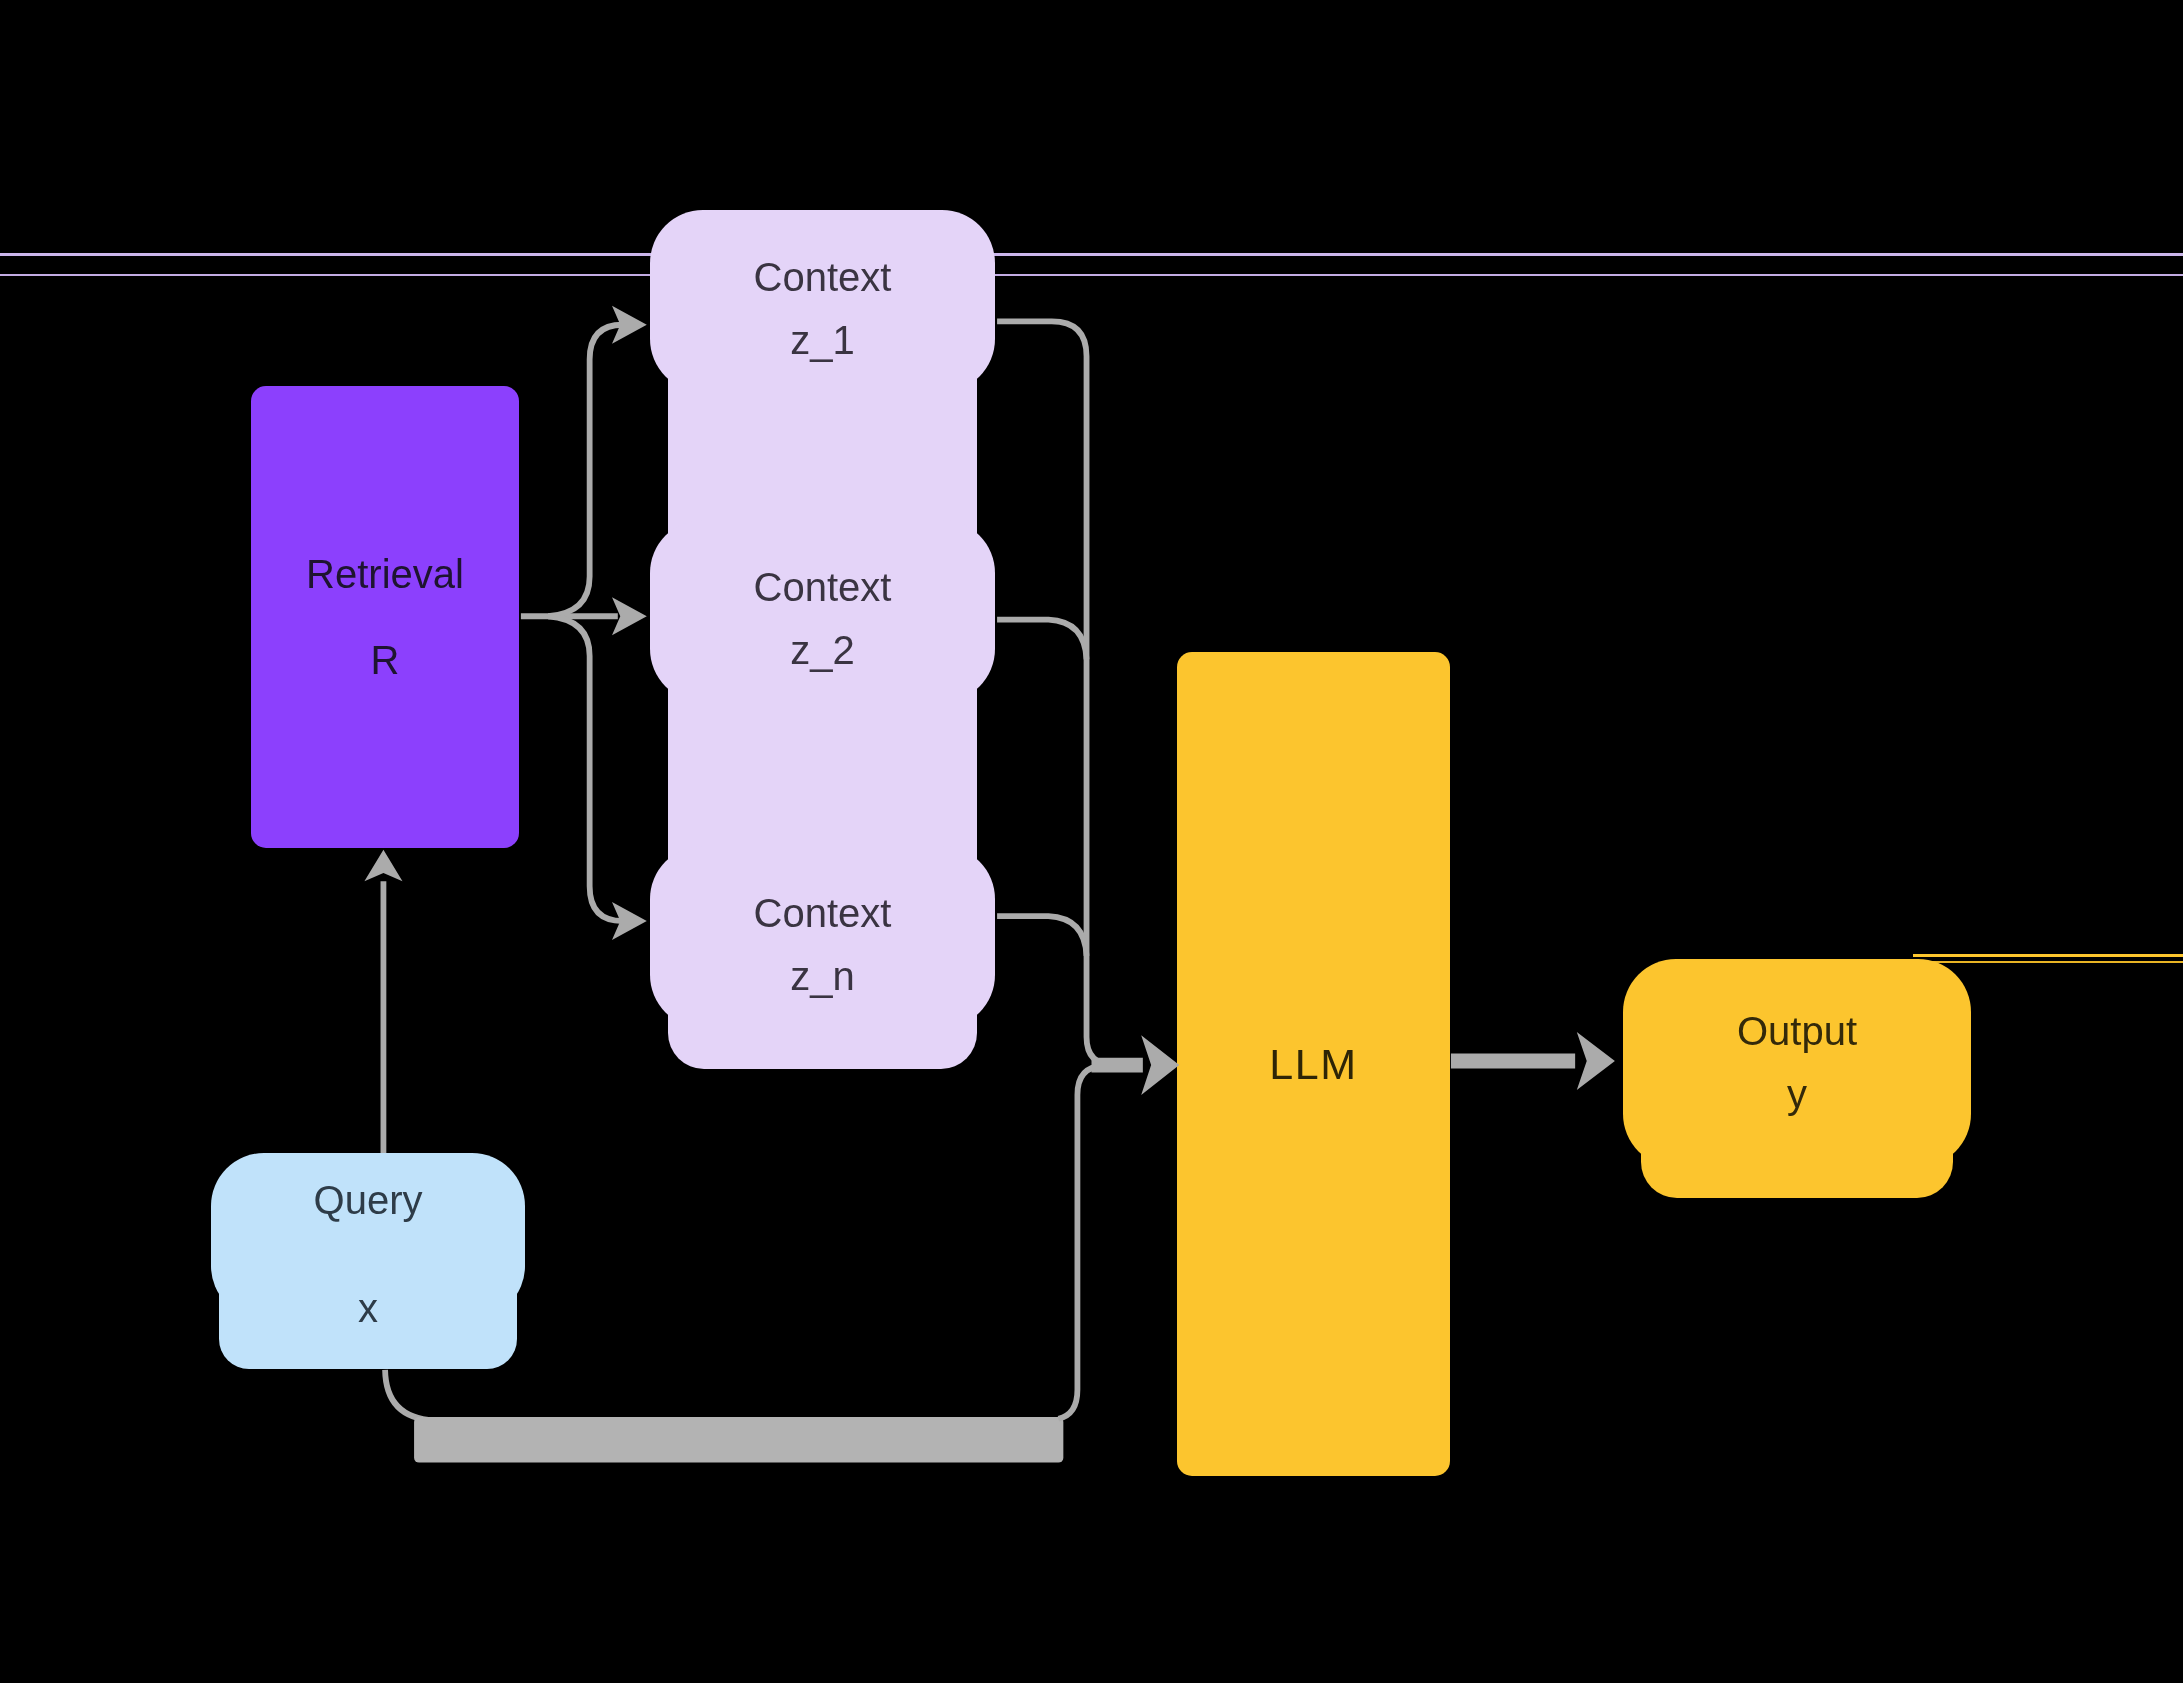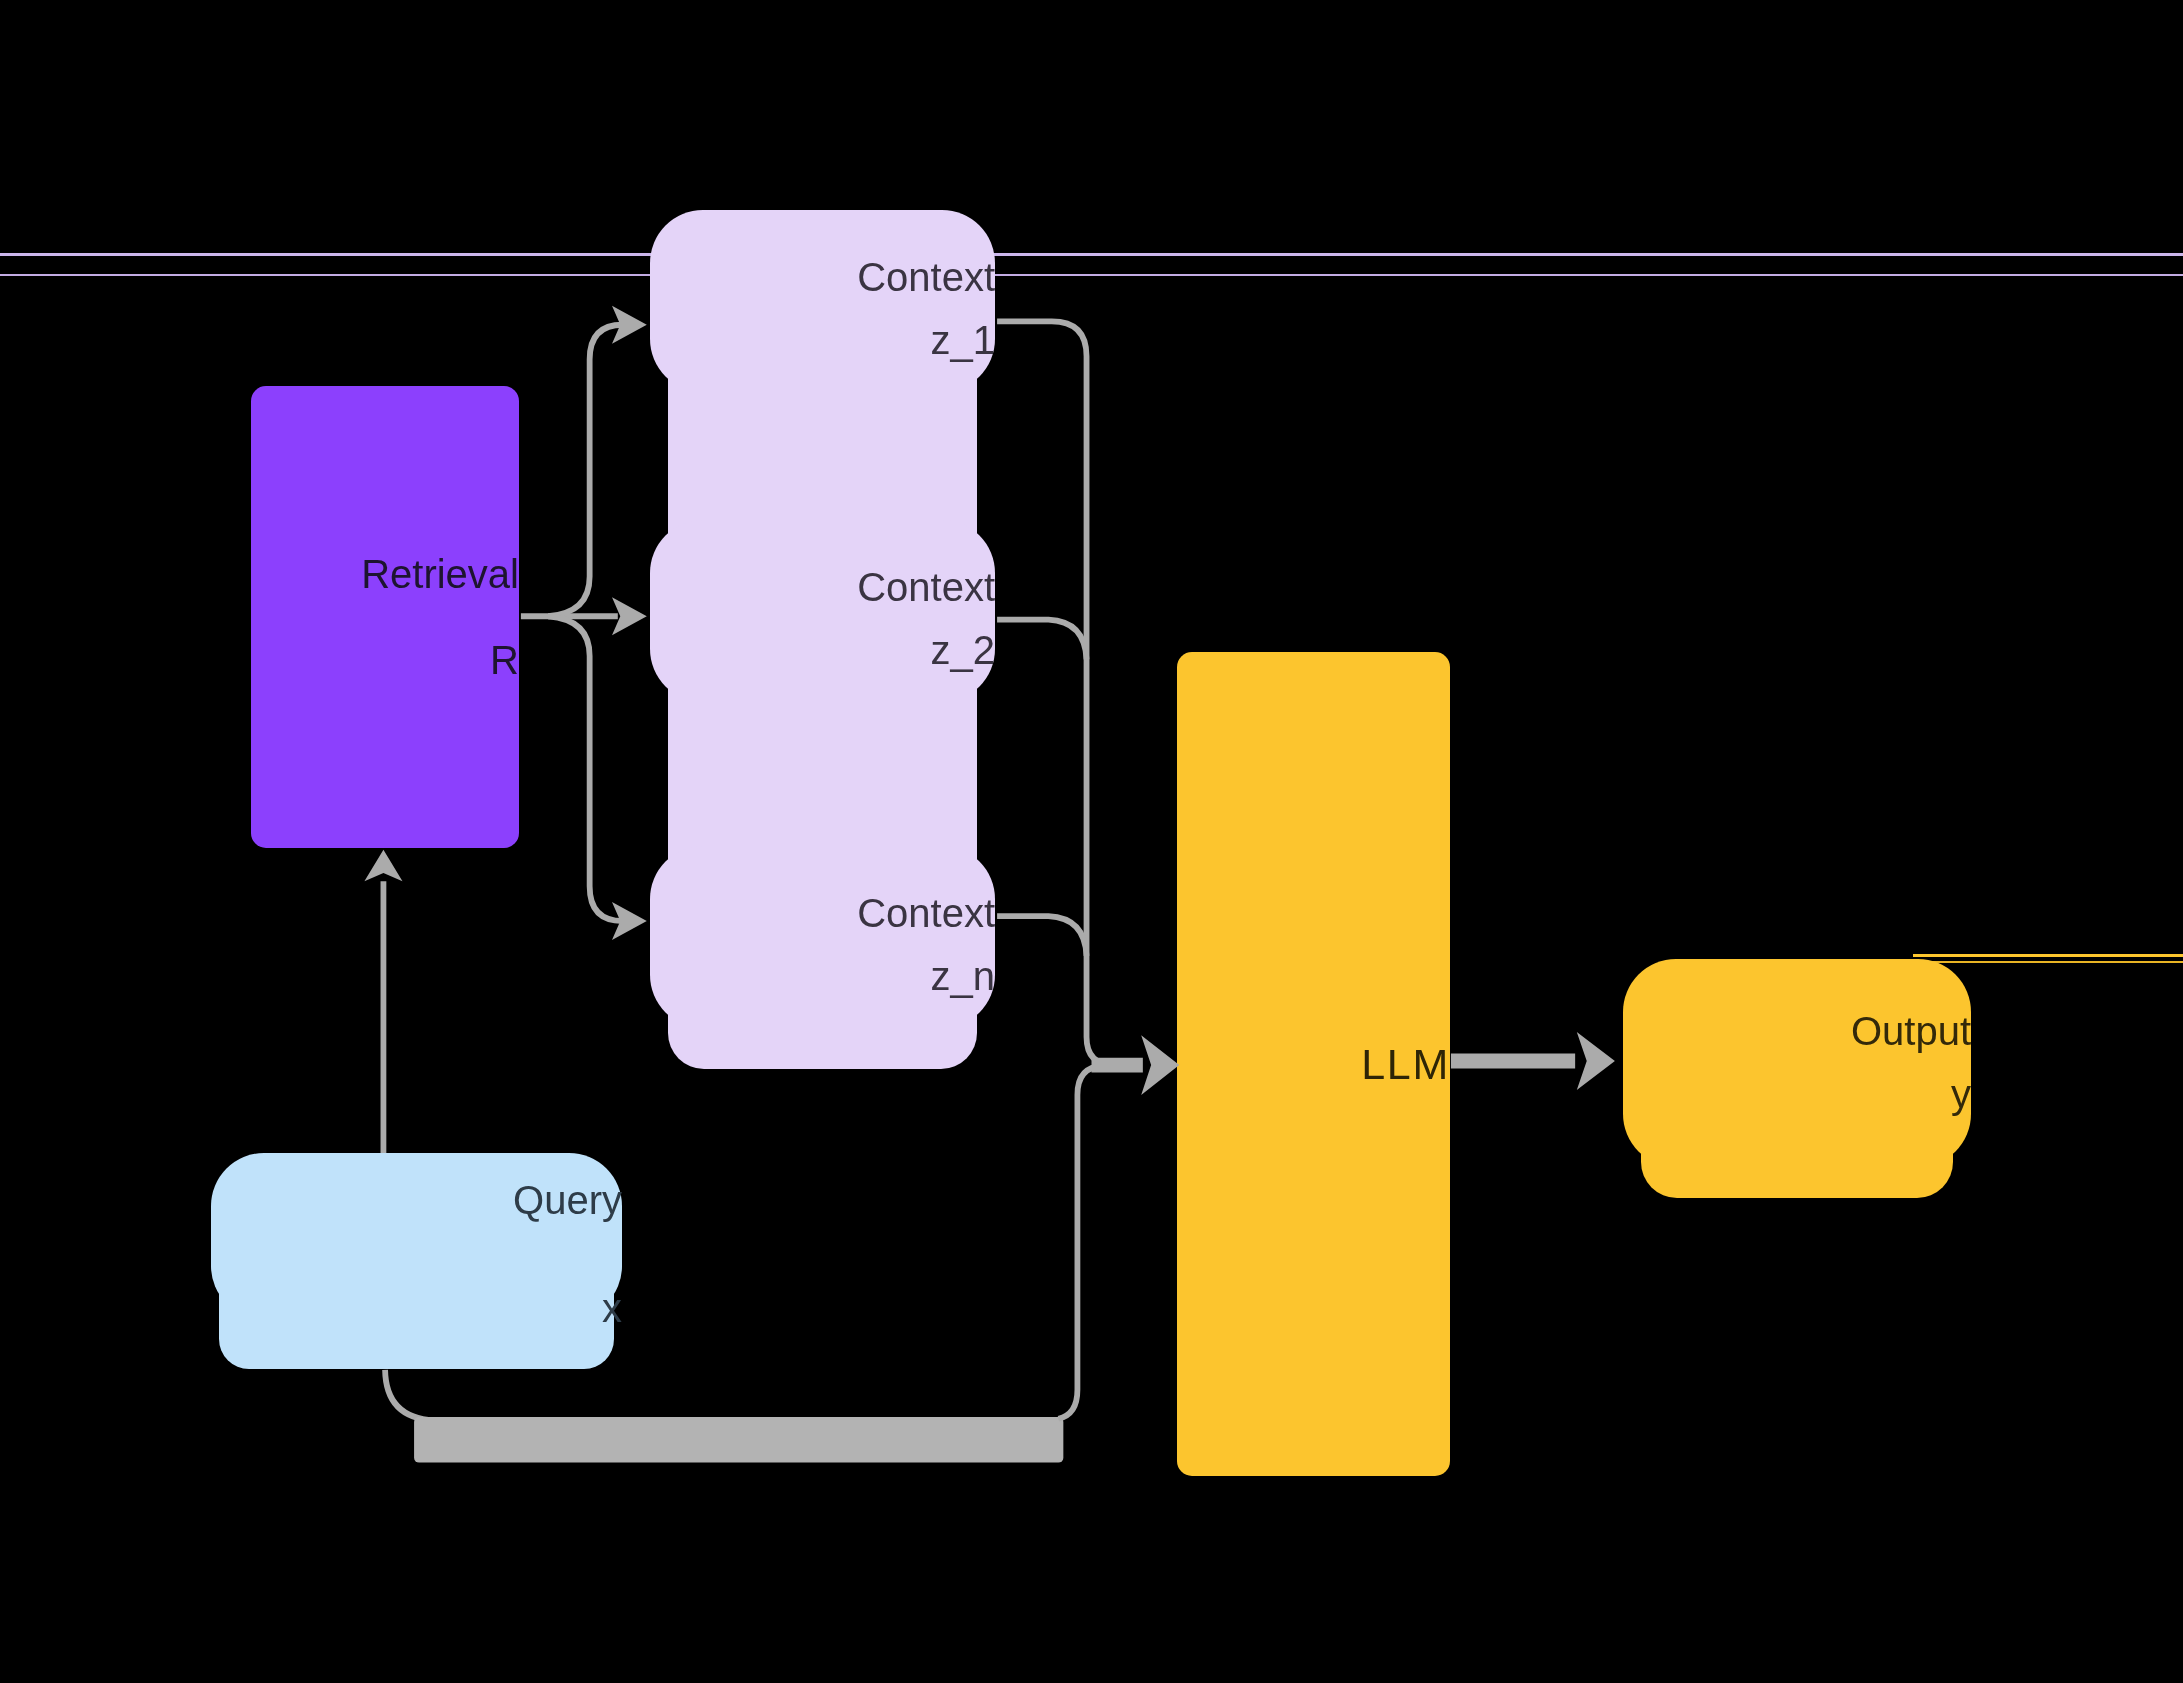--- a/index.html
+++ b/index.html
@@ -27,41 +27,41 @@
   .canvas{
     position:relative;width:2183px;height:1683px;
     background:var(--background);overflow:hidden;
   }
   .deco{position:absolute;z-index:1;}
   .lav1{left:0;top:253px;width:2183px;height:2.5px;background:var(--lavender-line);}
   .lav2{left:0;top:274px;width:2183px;height:1.7px;background:var(--lavender-line2);}
   .gold1{left:1913px;top:954px;width:270px;height:3.3px;background:var(--gold-line);}
   .gold2{left:1930px;top:961px;width:253px;height:1.7px;background:var(--gold-line2);}
 
-  .node{position:absolute;display:flex;flex-direction:column;align-items:flex-end;justify-content:center;text-align:center;}
+  .node{position:absolute;display:flex;flex-direction:column;align-items:center;justify-content:center;text-align:center;}
   .label-line{font-size:40px;font-weight:500;line-height:63px;white-space:pre;}
 
   .rect-node{border-radius:15px;}
   .retrieval{left:251px;top:386px;width:268px;height:462px;background:var(--retrieval-fill);color:var(--retrieval-text);z-index:2;gap:23px;}
   .llm{left:1177px;top:652px;width:273px;height:824px;background:var(--llm-fill);color:var(--llm-text);z-index:2;}
   .llm .label-line{font-size:43px;letter-spacing:1.7px;}
 
   .card{border-radius:53px;}
   .card::after{
     content:"";position:absolute;z-index:-1;background:inherit;
     left:18px;right:18px;top:50px;border-radius:0 0 36px 36px;
   }
   .ctx{left:650px;width:345px;height:182px;background:var(--context-fill);color:var(--context-text);padding-top:16.6px;}
   .ctx1{top:210px;z-index:2;}
   .ctx2{top:520px;z-index:3;}
   .ctxn{top:846px;z-index:4;}
   .ctx1::after,.ctx2::after{height:330px;}
   .ctxn::after{height:173px;}
 
-  .query{left:211px;top:1153px;width:411px;height:166px;background:var(--query-fill);color:var(--query-text);padding-top:36px;z-index:2;gap:45px;}
+  .query{left:211px;top:1153px;width:314px;height:166px;background:var(--query-fill);color:var(--query-text);padding-top:36px;z-index:2;gap:45px;}
   .query::after{left:8.3px;right:8.3px;height:166px;border-radius:0 0 30px 30px;}
 
   .output{left:1623px;top:959px;width:348px;height:208px;background:var(--output-fill);color:var(--output-text);z-index:2;}
   .output::after{height:189px;}
 
   .connectors{position:absolute;left:0;top:0;z-index:5;}
   .conn{fill:none;stroke:var(--arrow);stroke-width:7px;}
   .conn-thick{fill:none;stroke:var(--arrow);stroke-width:18px;}
   .head{fill:var(--arrow);stroke:none;}
   .loop-bar{fill:var(--bar);stroke:none;}

